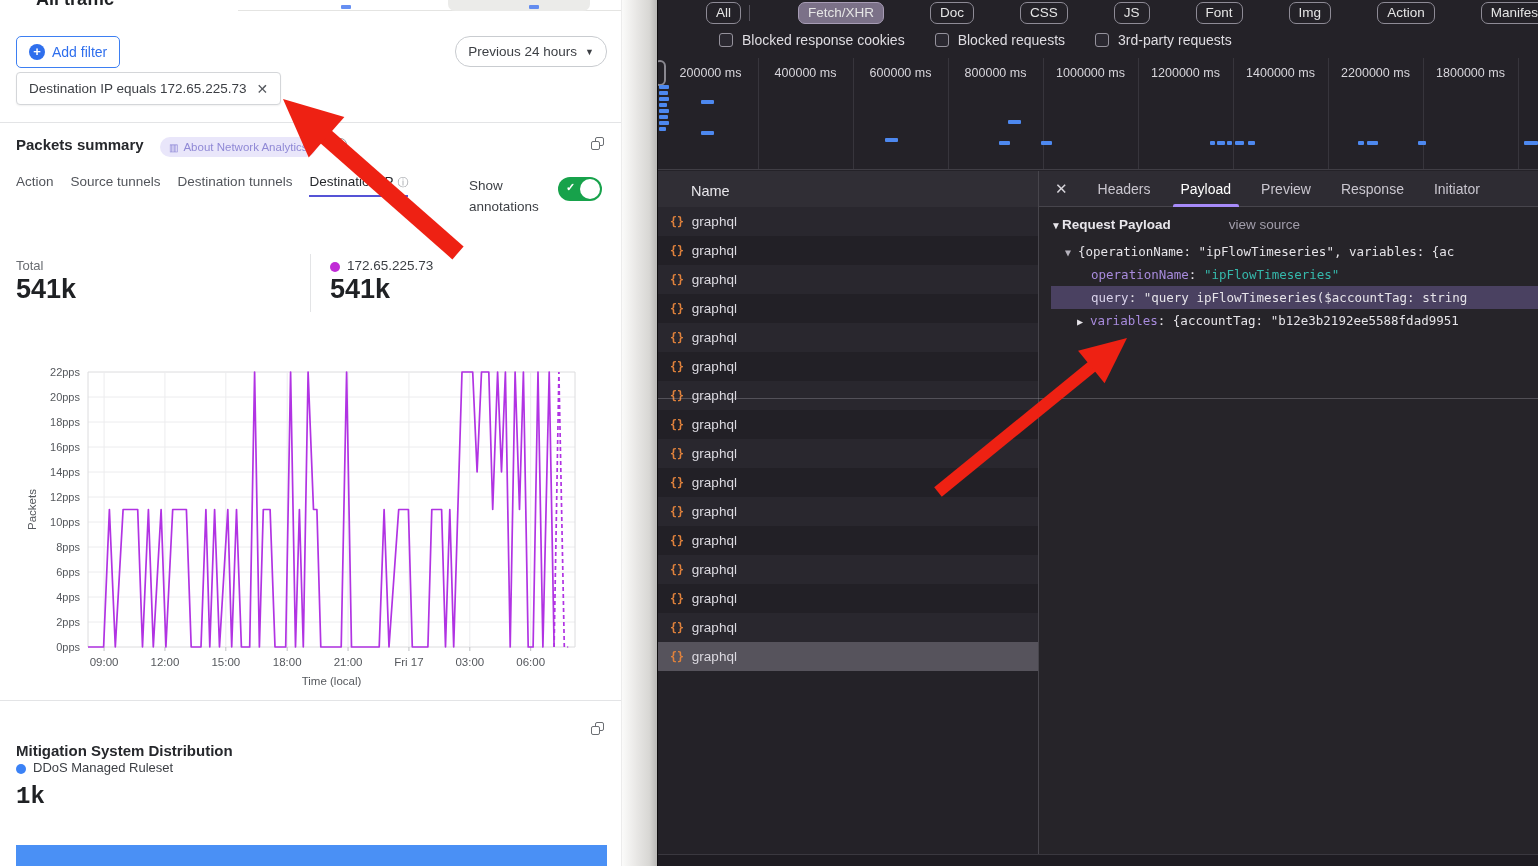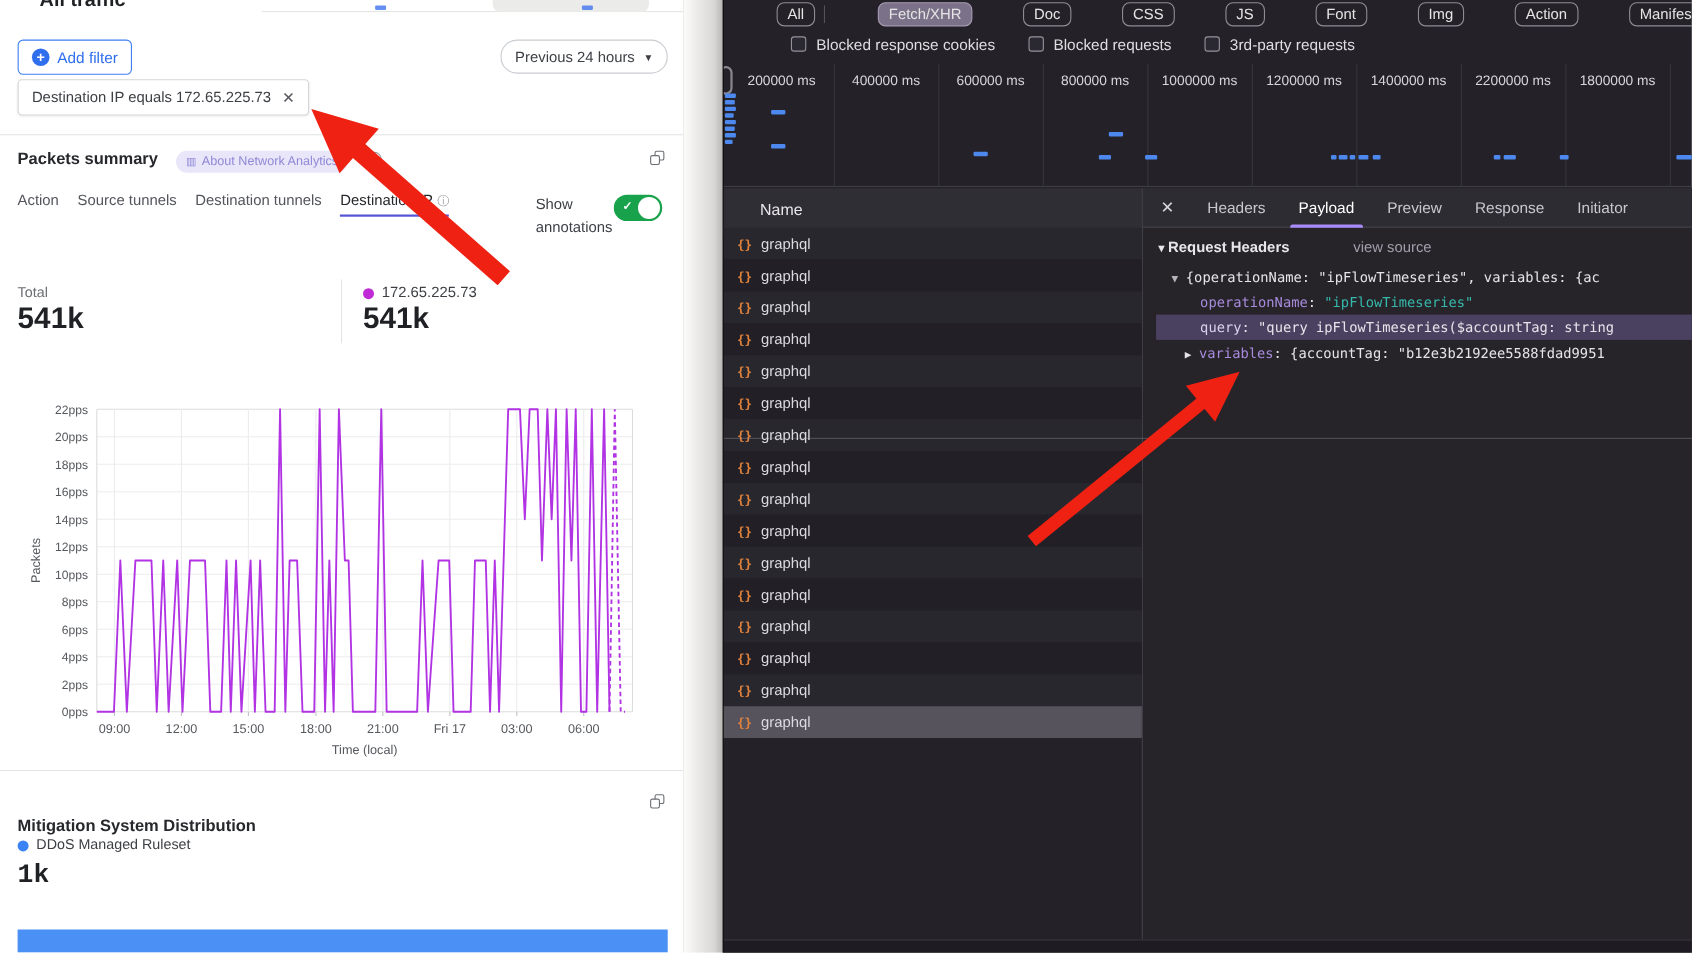--- a/index.html
+++ b/index.html
@@ -46,21 +46,21 @@
   .expand-icon .sq2 { position:absolute; right:0; top:0; width:9px; height:9px; border:1.4px solid #6b6e73; border-radius:2px; }
   #packets-expand { position:absolute; right:17px; top:137px; cursor:pointer; }
 
   #tabs-row1 { position:absolute; left:16px; top:174px; display:flex; gap:17px; }
   #tabs-row2 { position:absolute; left:16px; top:209px; display:flex; gap:20px; }
   .ptab { font-size:13.5px; color:#52555b; padding-bottom:7px; position:relative; white-space:nowrap; cursor:pointer; }
   .ptab.active { color:#26282c; }
   .ptab.active:after { content:""; position:absolute; left:0; right:0; bottom:0; height:2px; background:#5553d6; }
   .ptab .info { font-size:11px; color:#9a9da2; margin-left:4px; }
 
-  #show-annot { position:absolute; left:487px; top:175px; width:90px; font-size:13.5px; color:#3c3f44; line-height:21px; }
+  #show-annot { position:absolute; left:469px; top:175px; width:90px; font-size:13.5px; color:#3c3f44; line-height:21px; }
   #annot-toggle { position:absolute; right:19px; top:177px; width:44px; height:24px; border-radius:12px;
     background:#17a24b; cursor:pointer; }
   #annot-toggle .knob { position:absolute; right:2px; top:2px; width:20px; height:20px; border-radius:50%; background:#fff; }
   #annot-toggle .chk { position:absolute; left:8px; top:4px; color:#fff; font-size:11px; font-weight:700; }
 
   #stat-total-label { position:absolute; left:16px; top:258px; font-size:13px; color:#6a6d72; }
   #stat-total-value { position:absolute; left:16px; top:274px; font-size:27px; font-weight:700; color:#1f2124; }
   #stat-divider { position:absolute; left:310px; top:254px; height:58px; width:1px; background:#e3e4e6; }
   #series-dot { position:absolute; left:330px; top:262px; width:10px; height:10px; border-radius:50%; background:#c02ad6; }
   #series-label { position:absolute; left:347px; top:258px; font-size:13.5px; color:#3c3f44; }
@@ -414,21 +414,21 @@
     <div id="detail-tabs">
       <span id="detail-close">✕</span>
     <span class="dtab">Headers</span>
         <span class="dtab active">Payload</span>
         <span class="dtab">Preview</span>
         <span class="dtab">Response</span>
         <span class="dtab">Initiator</span>
       </div>
     <div id="payload-body">
       <div id="payload-head">
-        <span id="payload-title"><span class="tri">▼</span><span>Request Headers</span></span>
+        <span id="payload-title"><span class="tri">▼</span><span>Request Payload</span></span>
         <span id="view-source">view source</span>
       </div>
       <div class="tree-line ind1">
         <span class="tri">▼</span><span id="pl-preview">{operationName: "ipFlowTimeseries", variables: {ac</span>
       </div>
       <div class="tree-line ind2">
         <span class="key" id="pl-opkey">operationName</span><span>: </span><span class="str" id="pl-opval">"ipFlowTimeseries"</span>
       </div>
       <div class="tree-line ind2 hl">
         <span class="key lite" id="pl-qkey">query</span><span>: </span><span id="pl-qval">"query ipFlowTimeseries($accountTag: string</span>

